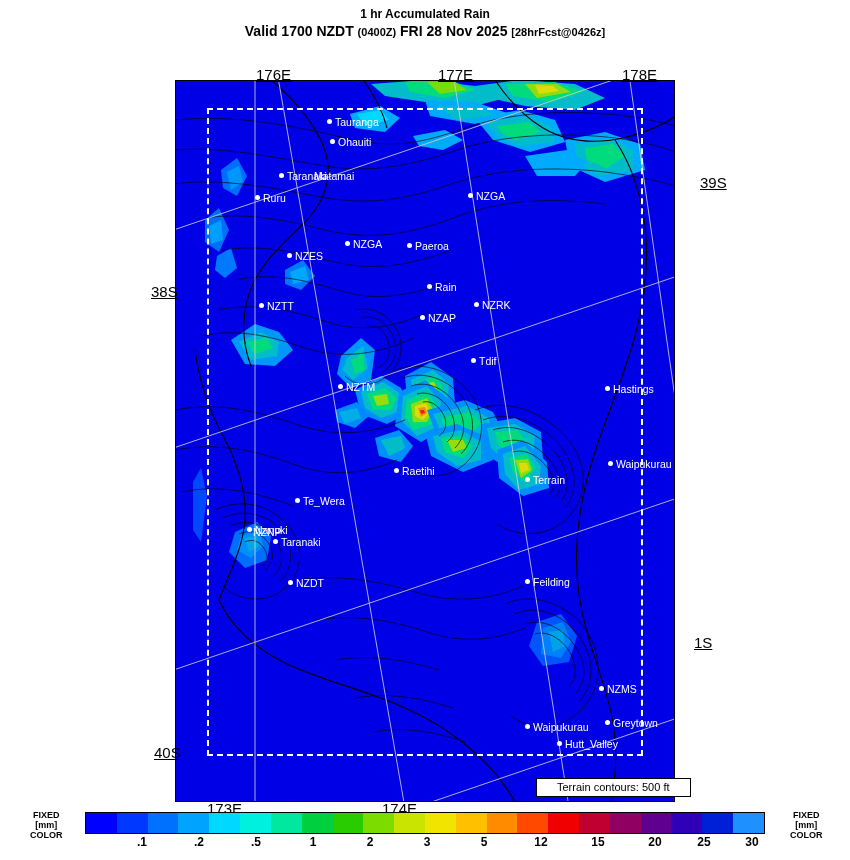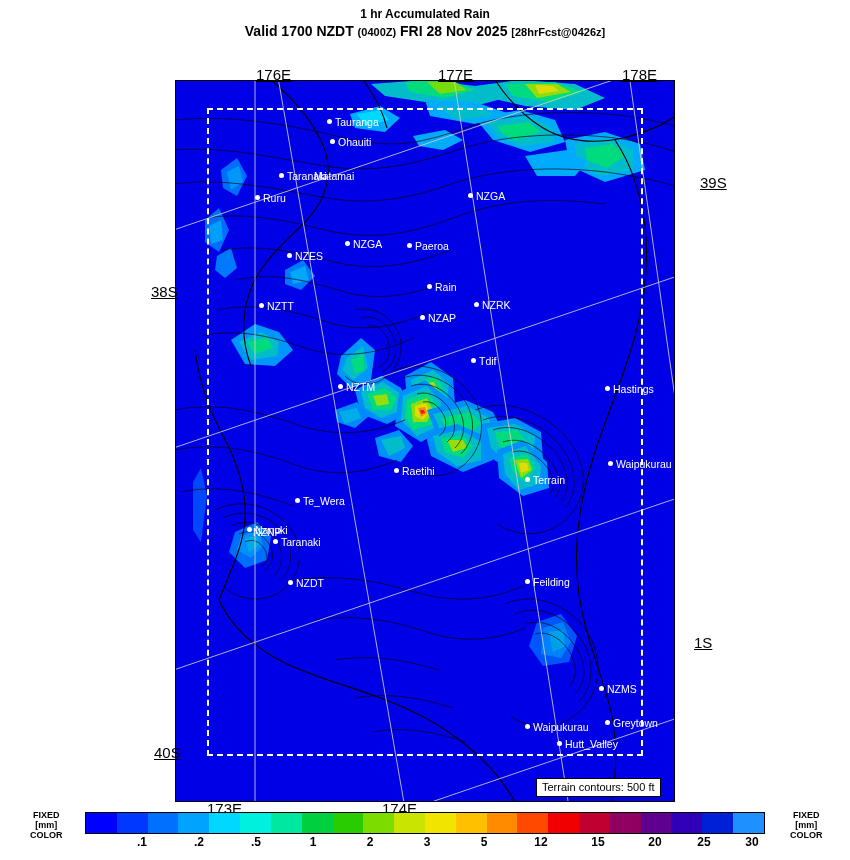--- a/index.html
+++ b/index.html
@@ -25,21 +25,21 @@
   
   .pt{position:absolute;font-size:10.5px;color:#ffffff;white-space:nowrap;line-height:11px;}
   .pt .dot{display:inline-block;width:5px;height:5px;border-radius:50%;background:#ffffff;vertical-align:middle;margin-right:3px;margin-bottom:2px;}
   .pt .txt{vertical-align:middle;}
 
   
   .geo{position:absolute;font-size:15px;color:#000;white-space:nowrap;text-decoration:underline;}
 
   
   #terrain-note{position:absolute;left:536px;top:778px;background:#ffffff;border:1px solid #000;
-                font-size:11px;color:#000;padding:2px 5px;line-height:13px;}
+                font-size:11px;color:#000;padding:2px 20px;line-height:13px;}
 
   
   #cbar-wrap{position:absolute;left:0;top:812px;width:850px;height:44px;}
   #cbar{position:absolute;left:85px;top:0px;width:680px;height:22px;border:1px solid #000;box-sizing:border-box;display:flex;}
   #cbar div{flex:1 1 auto;height:100%;}
   .cb-tick{position:absolute;top:23px;font-size:12px;font-weight:bold;color:#000;transform:translateX(-50%);}
   .legend-side{position:absolute;top:-2px;font-size:9px;font-weight:bold;color:#000;text-align:center;line-height:10px;}
   #legend-left{left:30px;}
   #legend-right{left:790px;}
 </style>

